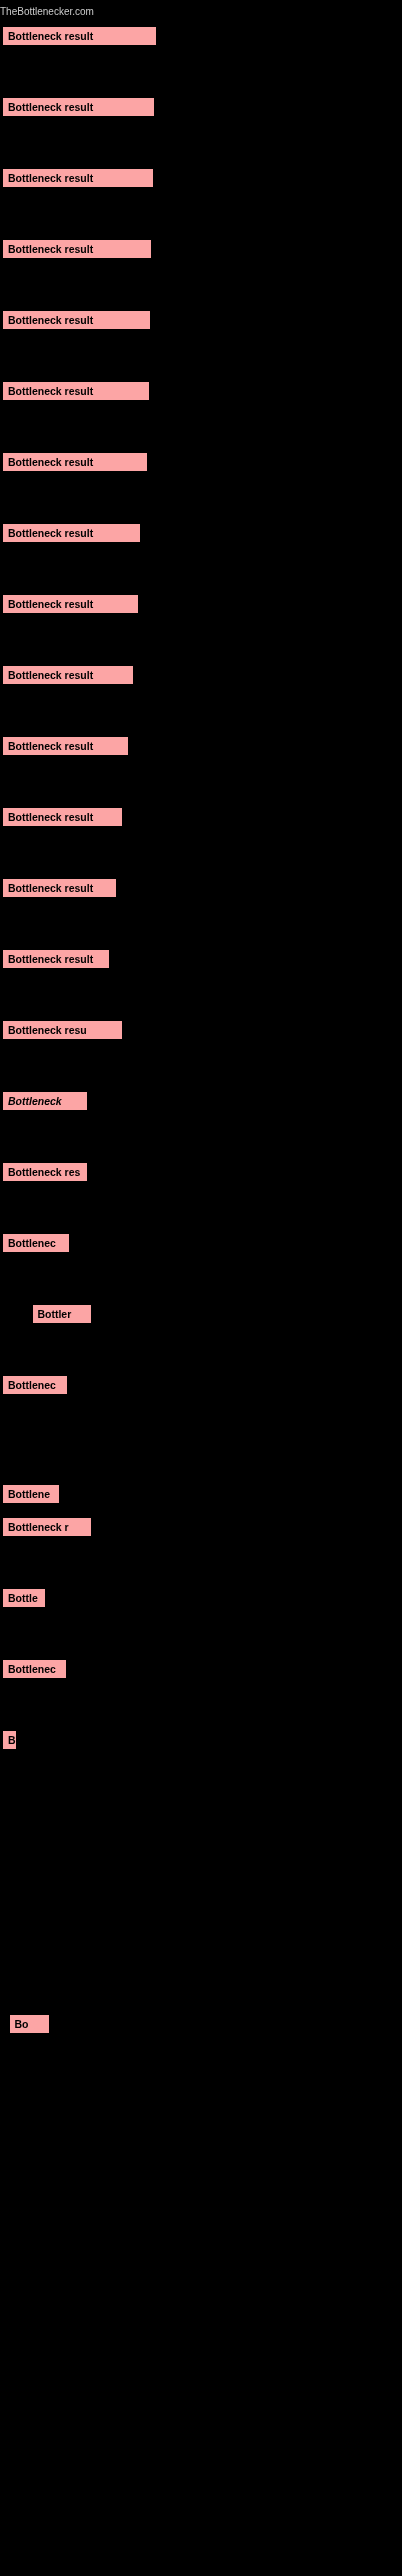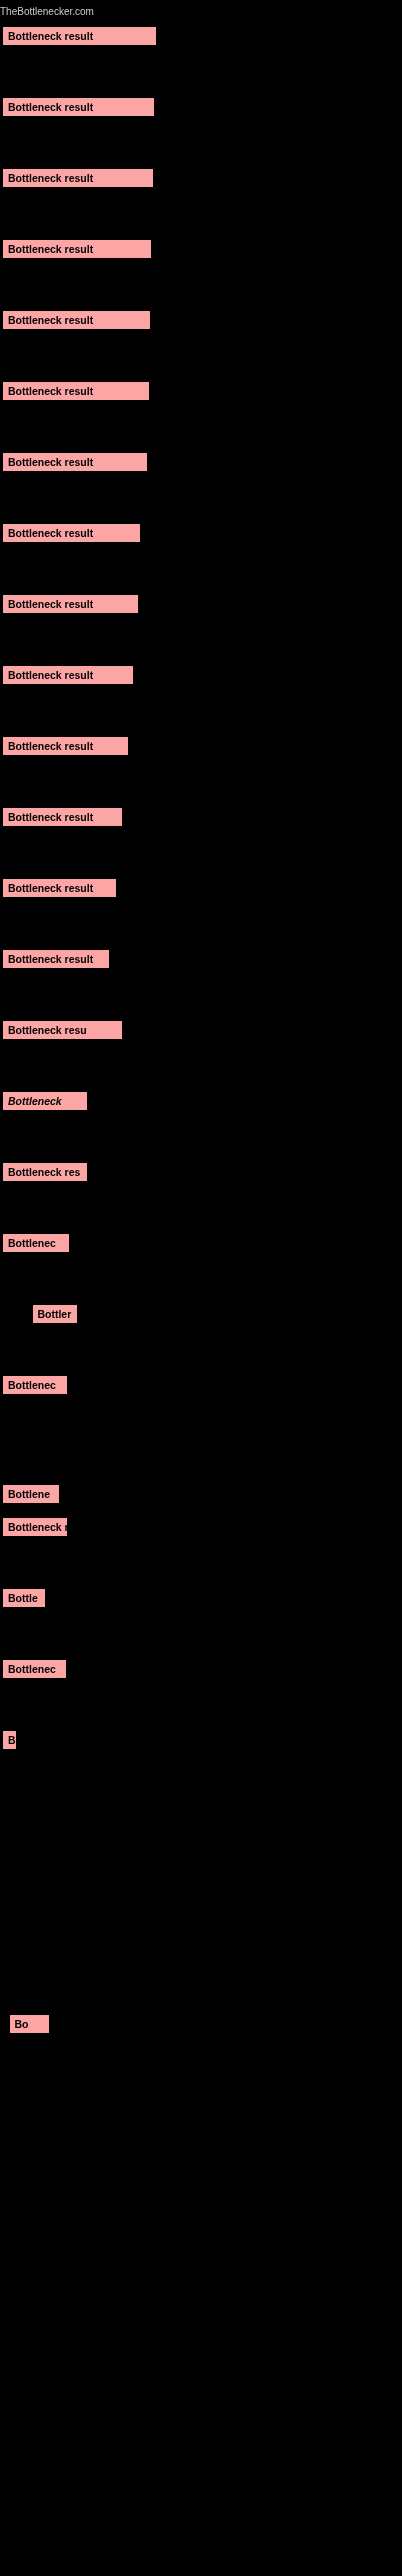--- a/index.html
+++ b/index.html
@@ -98,30 +98,30 @@
     <div class="row">
       <div class="bottleneck-bar" style="width: 84px; font-style: italic;">Bottleneck</div>
     </div>
     <div class="row">
       <div class="bottleneck-bar" style="width: 84px;">Bottleneck res</div>
     </div>
     <div class="row">
       <div class="bottleneck-bar" style="width: 66px;">Bottlenec</div>
     </div>
     <div class="row">
-      <div class="bottleneck-bar" style="width: 44px; margin-left: 31px;">Bottler</div>
+      <div class="bottleneck-bar" style="width: 58px; margin-left: 31px;">Bottler</div>
     </div>
     <div class="row">
       <div class="bottleneck-bar" style="width: 64px;">Bottlenec</div>
     </div>
     <div class="row">
       <div class="bottleneck-bar" style="width: 56px; margin-top: 38px;">Bottlene</div>
     </div>
     <div class="row">
-      <div class="bottleneck-bar" style="width: 64px;">Bottleneck r</div>
+      <div class="bottleneck-bar" style="width: 88px;">Bottleneck r</div>
     </div>
     <div class="row">
       <div class="bottleneck-bar" style="width: 42px;">Bottle</div>
     </div>
     <div class="row">
       <div class="bottleneck-bar" style="width: 63px;">Bottlenec</div>
     </div>
     <div class="row">
       <div class="bottleneck-bar" style="width: 13px;">B</div>
     </div>

